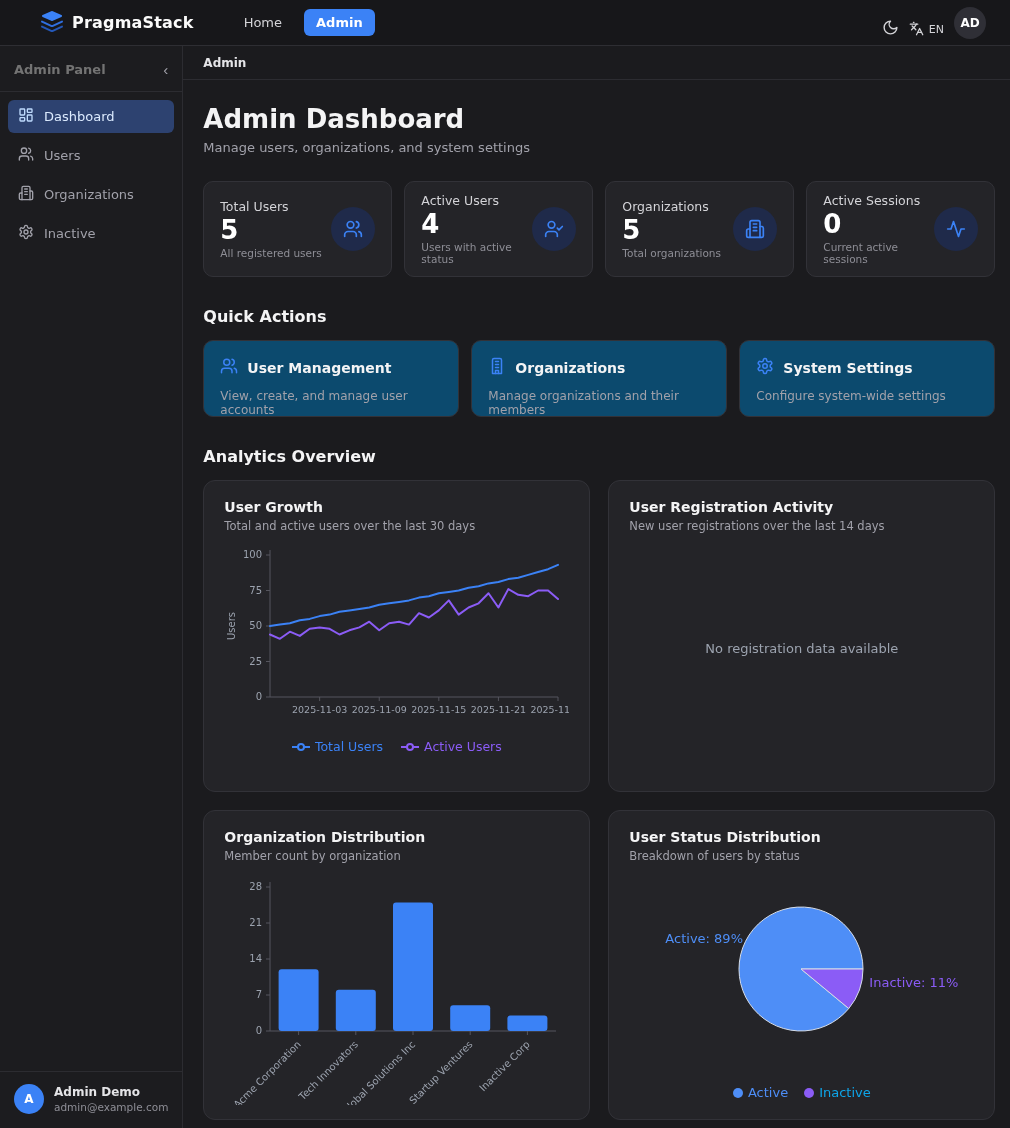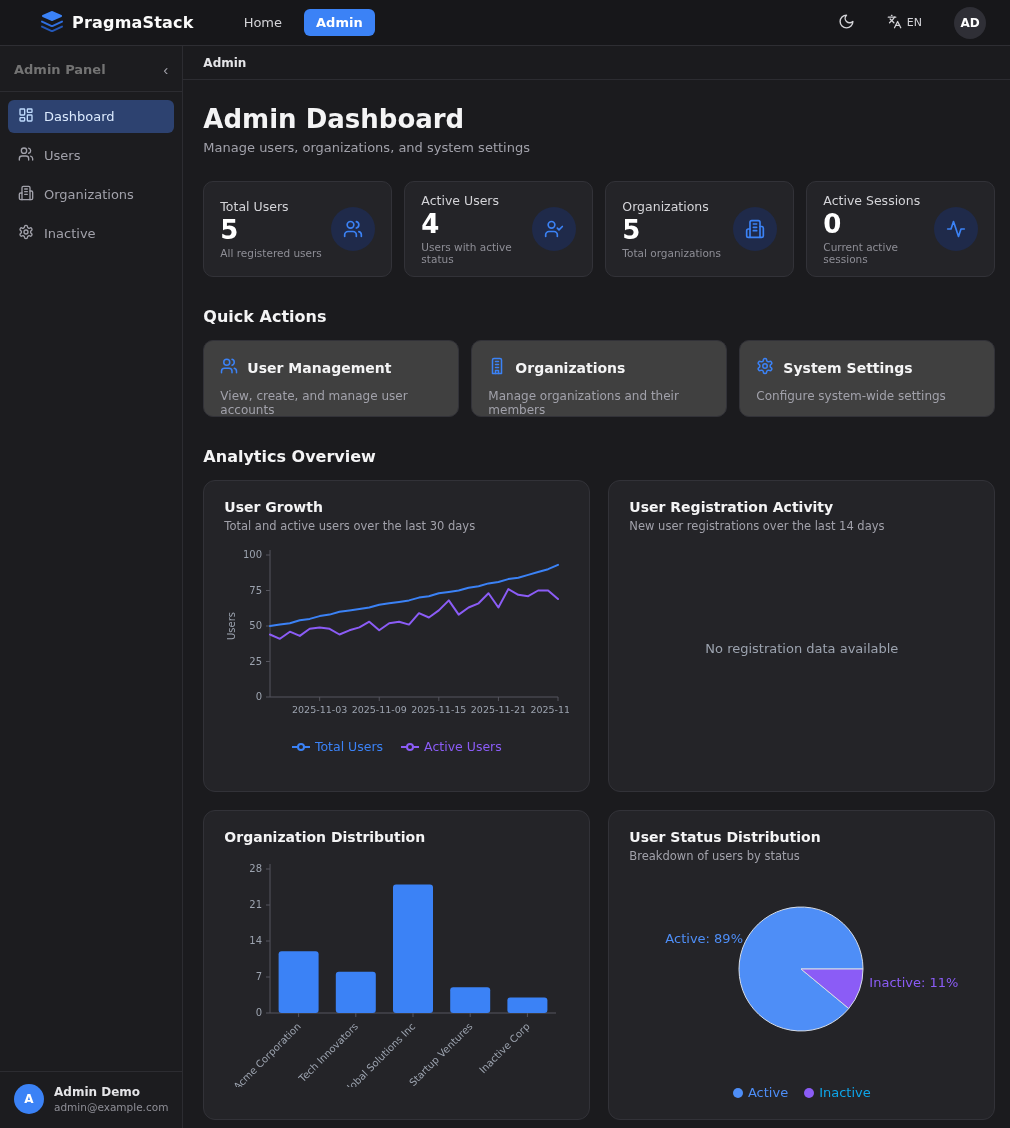--- a/index.html
+++ b/index.html
@@ -9,21 +9,21 @@
   svg text { font-family:"DejaVu Sans","Liberation Sans",sans-serif; }
 
   
   .navbar { height:46px; background:#17171a; border-bottom:1px solid #2e2e33;
     display:flex; align-items:center; justify-content:space-between; padding:0 24px 0 40px; }
   .nav-left { display:flex; align-items:center; gap:10px; }
   .brand { display:flex; align-items:center; gap:8px; margin-right:28px; }
   .brand-name { font-size:16px; font-weight:bold; color:#fafafa; letter-spacing:.2px; }
   .nav-link { font-size:13px; color:#d4d4d8; text-decoration:none; padding:6px 12px; border-radius:6px; cursor:pointer; }
   .nav-link.active { background:#3b82f6; color:#fff; font-weight:600; }
-  .nav-right { display:flex; align-items:center; gap:32px; }
+  .nav-right { display:flex; align-items:flex-end; gap:10px; }
   .icon-btn { background:none; border:none; color:#d4d4d8; cursor:pointer; display:flex; align-items:center; gap:5px; font-size:11px; font-family:inherit; }
   .avatar-sm { width:32px; height:32px; border-radius:50%; background:#2f2f36; color:#fff;
     font-size:12px; font-weight:bold; display:flex; align-items:center; justify-content:center; cursor:pointer; }
 
   
   .body-row { display:flex; height:1082px; }
   .sidebar { width:190px; background:#1c1c1f; border-right:1px solid #2c2c31; display:flex; flex-direction:column; }
   .sidebar-header { display:flex; align-items:center; justify-content:space-between;
     padding:16px 14px 14px 14px; border-bottom:1px solid #2c2c31; }
   .sidebar-title { font-size:13px; font-weight:bold; color:#737373; }
@@ -54,21 +54,21 @@
     display:flex; justify-content:space-between; align-items:center; height:96px; }
   .stat-label { font-size:12.5px; color:#d4d4d8; }
   .stat-value { font-size:26px; font-weight:bold; color:#fff; line-height:1.15; margin-top:2px; }
   .stat-desc { font-size:10.5px; color:#8e8e96; margin-top:2px; }
   .stat-icon-wrap { width:44px; height:44px; border-radius:50%; background:#1f2a4a;
     display:flex; align-items:center; justify-content:center; color:#3b82f6; flex-shrink:0; }
 
   
   .section-heading { font-size:16px; font-weight:bold; color:#f4f4f5; margin-top:30px; }
   .qa-row { display:grid; grid-template-columns:repeat(3,1fr); gap:12px; margin-top:14px; }
-  .qa-card { background:#404040; border:1px solid #323238; border-radius:10px; padding:16px; height:77px; cursor:pointer; }
+  .qa-card { background:#0c4a6e; border:1px solid #323238; border-radius:10px; padding:16px; height:77px; cursor:pointer; }
   .qa-title-row { display:flex; align-items:center; gap:9px; color:#3b82f6; }
   .qa-title { font-size:14px; font-weight:bold; color:#f4f4f5; }
   .qa-desc { font-size:12px; color:#a1a1aa; margin-top:10px; }
 
   
   .charts-grid { display:grid; grid-template-columns:1fr 1fr; gap:18px; margin-top:14px; }
   .chart-card { background:#242428; border:1px solid #323238; border-radius:12px; padding:18px 20px; }
   .chart-card.r1 { height:312px; }
   .chart-card.r2 { height:310px; }
   .chart-title { font-size:14px; font-weight:bold; color:#f4f4f5; }
@@ -357,20 +357,21 @@
         <div class="chart-card r1">
           <div class="chart-title">User Registration Activity</div>
           <div class="chart-subtitle">New user registrations over the last 14 days</div>
           <div class="empty-wrap">
             <span class="empty-msg">No registration data available</span>
           </div>
         </div>
 
         <div class="chart-card r2">
           <div class="chart-title">Organization Distribution</div>
+          <div class="chart-subtitle">Member count by organization</div>
           <svg id="bar-chart" width="345" height="232" style="margin-top:10px; display:block;">
               <line x1="46" y1="9" x2="46" y2="158" stroke="#55555e"></line>
               <line x1="46" y1="158" x2="332" y2="158" stroke="#55555e"></line>
               <line x1="42" y1="158" x2="46" y2="158" stroke="#55555e"></line>
               <text x="38" y="161" text-anchor="end" fill="#9ca3af" font-size="10">0</text>
               <line x1="42" y1="122" x2="46" y2="122" stroke="#55555e"></line>
               <text x="38" y="125" text-anchor="end" fill="#9ca3af" font-size="10">7</text>
               <line x1="42" y1="86" x2="46" y2="86" stroke="#55555e"></line>
               <text x="38" y="89" text-anchor="end" fill="#9ca3af" font-size="10">14</text>
               <line x1="42" y1="50" x2="46" y2="50" stroke="#55555e"></line>

